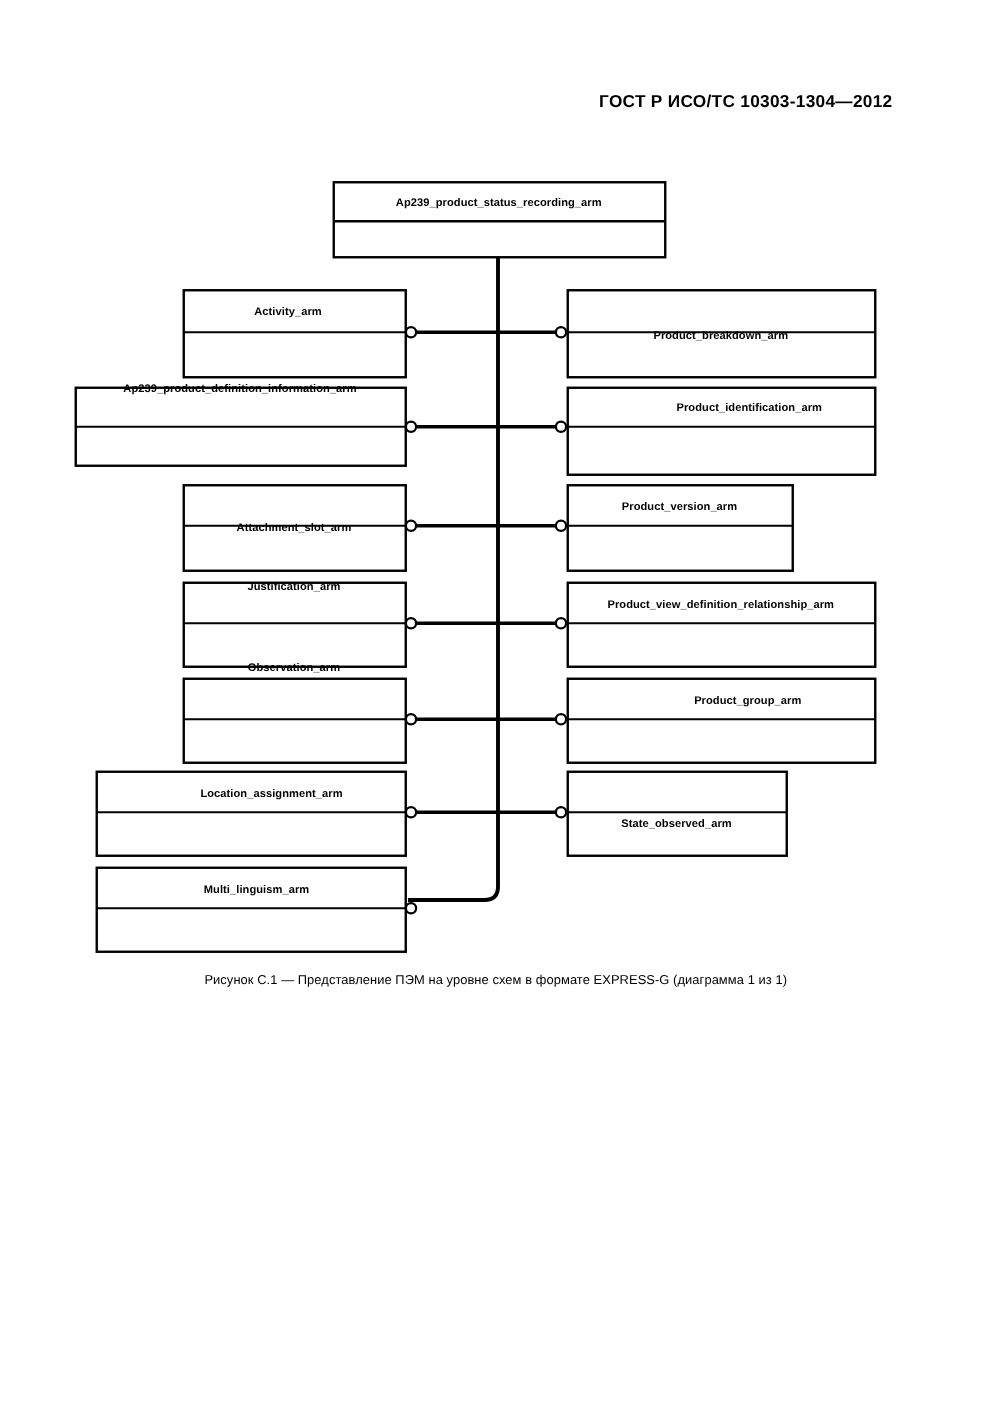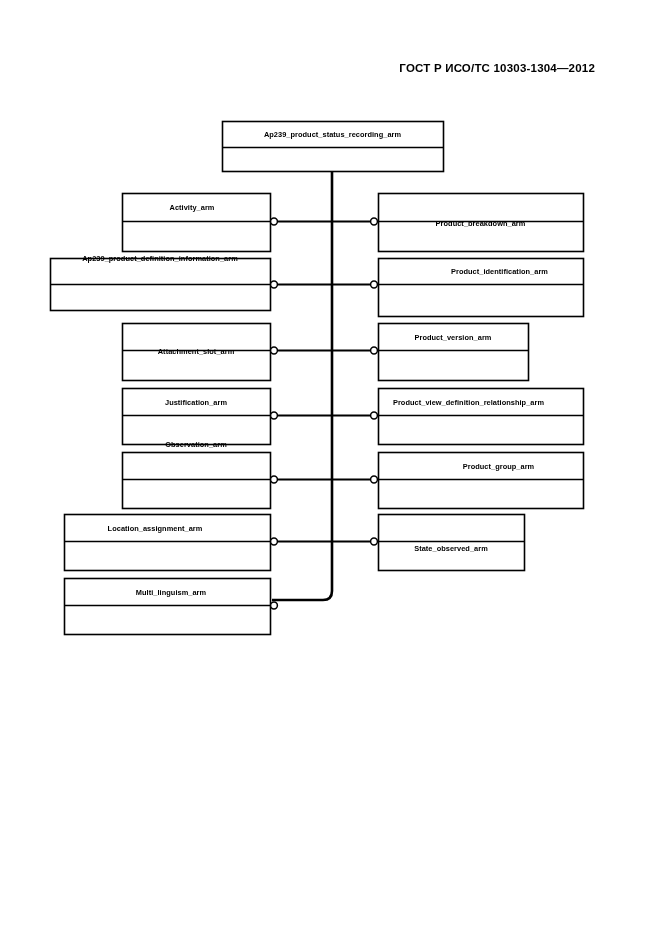--- a/index.html
+++ b/index.html
@@ -132,26 +132,27 @@
         <circle cx="274" cy="605.5" r="3.4" fill="#fff" stroke="#000" stroke-width="1.5"></circle>
       </svg>
     <div id="labels-layer">
         <div class="ent-label" style="left: 222px; top: 130px; width: 221px;">Ap239_product_status_recording_arm</div>
         <div class="ent-label" style="left: 118px; top: 203px; width: 148px;">Activity_arm</div>
         <div class="ent-label" style="left: 378px; top: 219px; width: 205px;">Product_breakdown_arm</div>
         <div class="ent-label" style="left: 50px; top: 254px; width: 220px;">Ap239_product_definition_information_arm</div>
         <div class="ent-label" style="left: 397px; top: 267px; width: 205px;">Product_identification_arm</div>
         <div class="ent-label" style="left: 122px; top: 347px; width: 148px;">Attachment_slot_arm</div>
         <div class="ent-label" style="left: 378px; top: 332.5px; width: 150px;">Product_version_arm</div>
-        <div class="ent-label" style="left: 122px; top: 398px; width: 148px;">Justification_arm</div>
-        <div class="ent-label" style="left: 366px; top: 397.5px; width: 205px;">Product_view_definition_relationship_arm</div>
+        <div class="ent-label" style="left: 122px; top: 386px; width: 148px;">Justification_arm</div>
+        <div class="ent-label" style="left: 378px; top: 397.5px; width: 205px;">Product_view_definition_relationship_arm</div>
         <div class="ent-label" style="left: 122px; top: 440px; width: 148px;">Observation_arm</div>
         <div class="ent-label" style="left: 396px; top: 461.5px; width: 205px;">Product_group_arm</div>
-        <div class="ent-label" style="left: 52px; top: 523.5px; width: 206px;">Location_assignment_arm</div>
+        <div class="ent-label" style="left: 78px; top: 523.5px; width: 206px;">Location_assignment_arm</div>
         <div class="ent-label" style="left: 378px; top: 544px; width: 146px;">State_observed_arm</div>
         <div class="ent-label" style="left: 68px; top: 587.5px; width: 206px;">Multi_linguism_arm</div>
       </div>
   </div>
 
+  <div id="fig-caption">Рисунок  С.1 — Представление ПЭМ на уровне схем в формате EXPRESS-G (диаграмма 1 из 1)</div>
 
   <div id="page-number">25</div>
 
 </div>
 
 </body></html>

